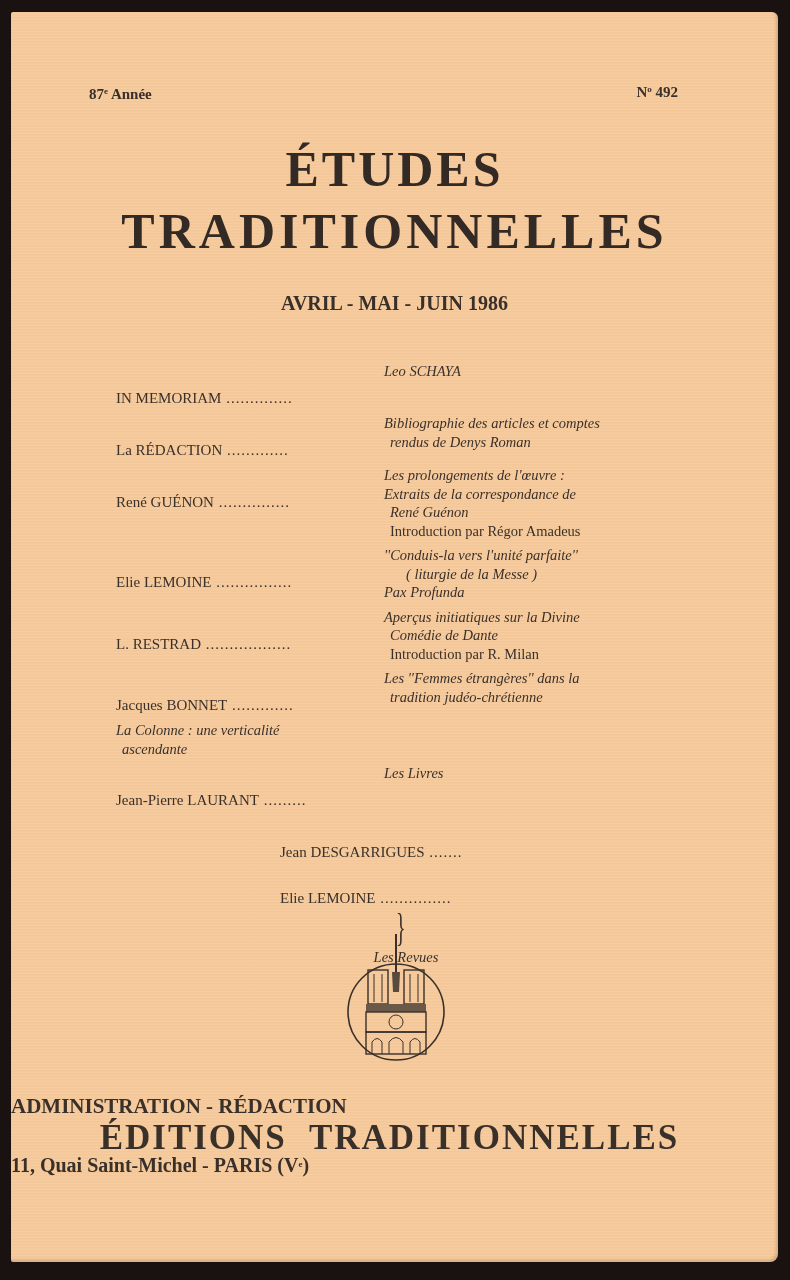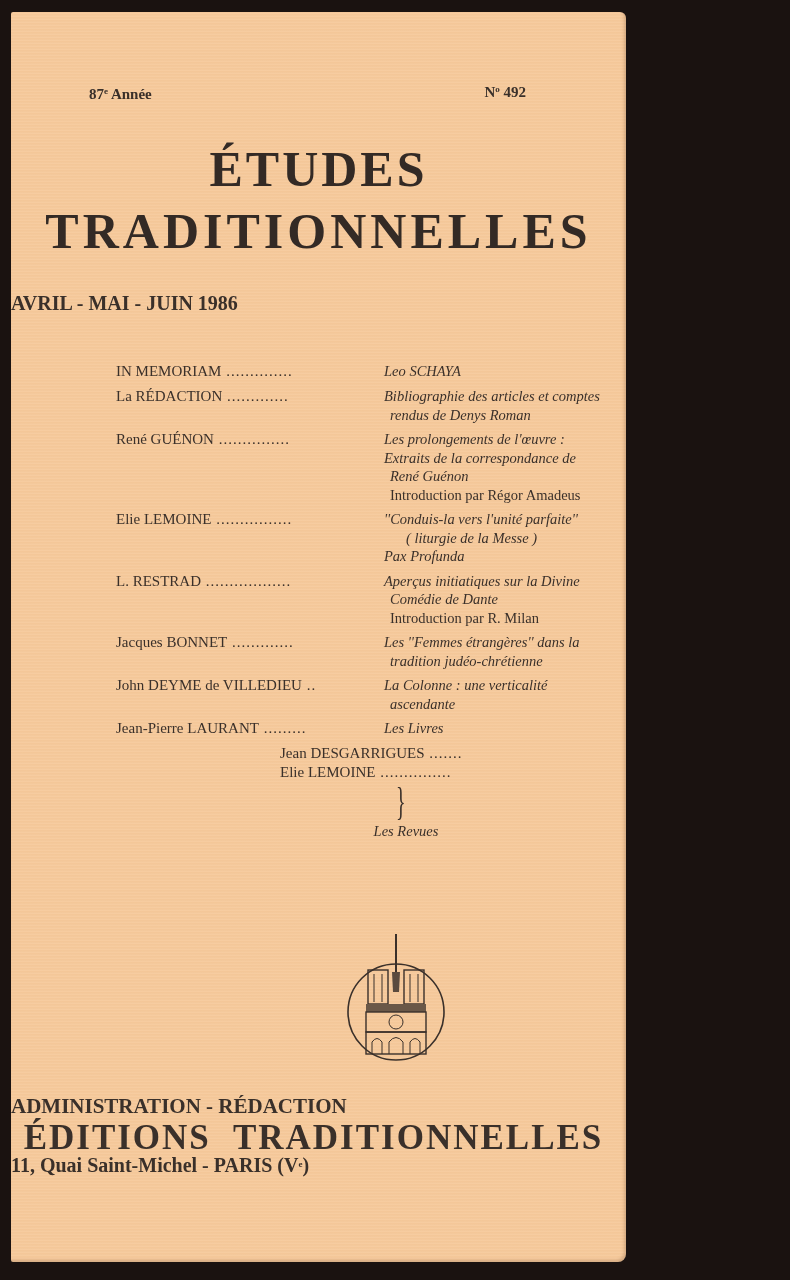--- a/index.html
+++ b/index.html
@@ -7,21 +7,21 @@
     width: 790px; height: 1280px;
     background: #1a1210;
     position: relative;
     overflow: hidden;
     font-family: "Liberation Serif", "DejaVu Serif", serif;
     color: #3a302a;
   }
   .cover {
     position: absolute;
     left: 11px; top: 12px;
-    width: 615px; height: 1250px;
+    width: 767px; height: 1250px;
     background: #f6c99a;
     background-image:
       repeating-linear-gradient(0deg, rgba(255,255,255,0.06) 0px, rgba(255,255,255,0.06) 1px, rgba(0,0,0,0.02) 2px, rgba(0,0,0,0) 3px);
     border-radius: 2px 6px 8px 2px;
     box-shadow: inset -2px -2px 3px rgba(120,80,50,0.25);
   }
   .annee {
     position: absolute; left: 78px; top: 74px;
     font-size: 15px; font-weight: bold;
   }
@@ -37,29 +37,31 @@
     color: #332a25;
   }
   .title2 {
     position: absolute; left: 0; right: 0; top: 190px;
     text-align: center;
     font-size: 50px; font-weight: bold; letter-spacing: 4px;
     color: #332a25;
   }
   .period {
     position: absolute; left: 0; right: 0; top: 280px;
+    text-align: center;
     font-size: 20px; font-weight: bold;
   }
   .toc {
     position: absolute; left: 105px; top: 350px; width: 580px;
   }
   .entry { display: flex; margin-bottom: 6px; }
   .author {
     width: 268px; font-size: 15px; white-space: nowrap; overflow: hidden;
     line-height: 19px;
+    margin-top: 27px;
   }
   .author .dots { letter-spacing: 1px; }
   .work { flex: 1; font-size: 14.5px; line-height: 18.5px; }
   .work .line { display: block; font-style: italic; }
   .work .line.roman { font-style: normal; }
   .work .ind1 { padding-left: 6px; }
   .work .ind2 { padding-left: 22px; }
   .brace-entry { display: flex; align-items: center; margin-top: 2px; flex-direction: column; }
   .brace-authors { width: 252px; }
   .brace-authors .author { width: 252px; }
@@ -144,21 +146,20 @@
         </div>
       </div>
       <div class="entry">
         <div class="author"><span>Jacques BONNET</span><span class="dots"> .............</span></div>
         <div class="work">
           <span class="line">Les ''Femmes étrangères'' dans la</span>
           <span class="line ind1">tradition judéo-chrétienne</span>
         </div>
       </div>
       <div class="entry">
-        <div class="author"><span>John DEYME de VILLEDIEU</span><span class="dots"> ..</span></div>
         <div class="work">
           <span class="line">La Colonne : une verticalité</span>
           <span class="line ind1">ascendante</span>
         </div>
       </div>
       <div class="entry">
         <div class="author"><span>Jean-Pierre LAURANT</span><span class="dots"> .........</span></div>
         <div class="work">
           <span class="line">Les Livres</span>
         </div>

